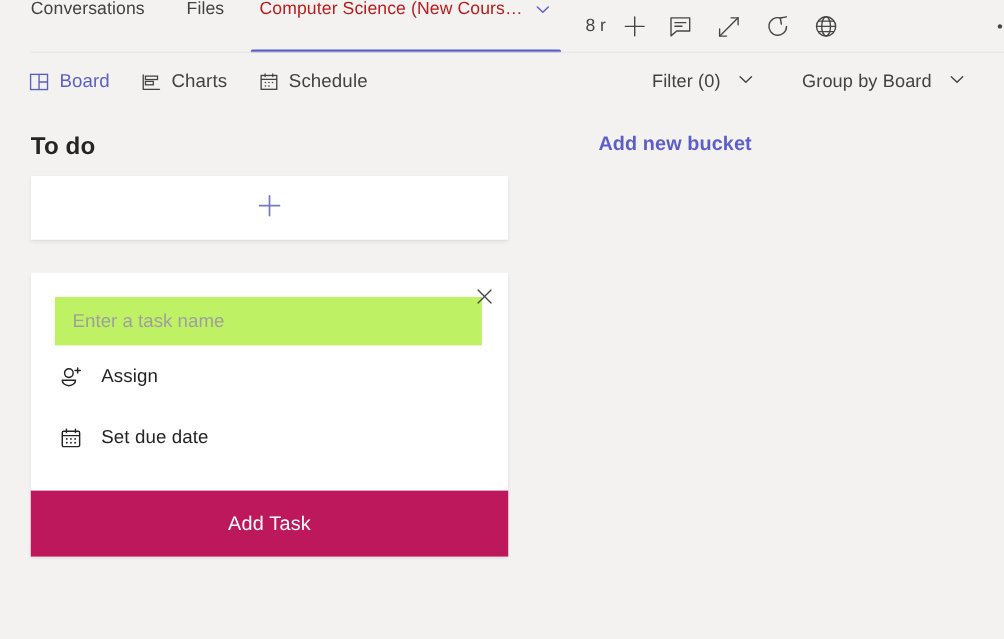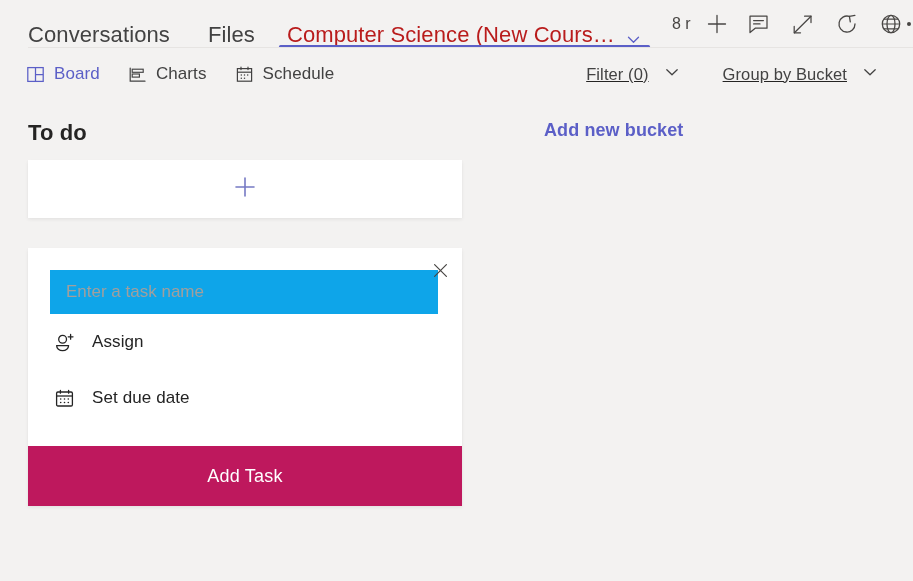--- a/index.html
+++ b/index.html
@@ -26,23 +26,23 @@
   }
   .tabstrip::after {
     content: "";
     position: absolute;
     left: 28px; right: 0; bottom: 0;
     height: 1px;
     background: #e6e4e2;
   }
   .tab {
     display: flex;
-    align-items: flex-end;
+    align-items: flex-start;
     padding: 0 16px;
-    font-size: 22px;
+    font-size: 16px;
     color: #424242;
     cursor: pointer;
     position: relative;
     white-space: nowrap;
     letter-spacing: .1px;
   }
   .tab:first-child { padding-left: 0; padding-right: 22px; }
   .tab.active {
     color: #b91c1c;
   }
@@ -92,21 +92,21 @@
   }
 
   
   .subnav {
     height: 52px;
     display: flex;
     align-items: center;
     padding: 0 20px 0 26px;
   }
   .subnav-left { display: flex; align-items: center; gap: 28px; }
-  .subnav-right { margin-left: auto; display: flex; align-items: flex-start; gap: 42px; padding-right: 14px; text-decoration: underline;}
+  .subnav-right { margin-left: auto; display: flex; align-items: flex-start; gap: 42px; padding-right: 14px;}
   .navitem {
     display: flex;
     align-items: center;
     gap: 9px;
     font-size: 17px;
     color: #424242;
     cursor: pointer;
     letter-spacing: .1px;
   }
   .navitem.active { color: #5b5fc7; }
@@ -162,21 +162,21 @@
     position: absolute;
     top: 10px; right: 8px;
     width: 28px; height: 28px;
     display: flex; align-items: center; justify-content: center;
     cursor: pointer;
     color: #484644;
   }
   .taskname {
     width: 388px;
     height: 44px;
-    background: #0ea5e9;
+    background: #bef264;
     border: none;
     outline: none;
     font-family: "Liberation Sans", sans-serif;
     font-size: 17px;
     color: #252423;
     padding: 0 16px;
     display: block;
     margin-top: 8px;
   }
   .taskname::placeholder { color: #a19f9d; }
@@ -342,21 +342,21 @@
   <div class="subnav-right">
     <div class="dropbtn">
       <span>Filter (0)</span>
       <span>
         <svg width="18" height="18" viewBox="0 0 18 18" fill="none">
           <path d="M3.8 6.7 L9 11.8 L14.2 6.7" stroke="#424242" stroke-width="1.25" stroke-linecap="round" stroke-linejoin="round"></path>
         </svg>
       </span>
     </div>
     <div class="dropbtn">
-      <span>Group by Bucket</span>
+      <span>Group by Board</span>
       <span>
         <svg width="18" height="18" viewBox="0 0 18 18" fill="none">
           <path d="M3.8 6.7 L9 11.8 L14.2 6.7" stroke="#424242" stroke-width="1.25" stroke-linecap="round" stroke-linejoin="round"></path>
         </svg>
       </span>
     </div>
   </div>
 </div>
 
 <div class="board">

